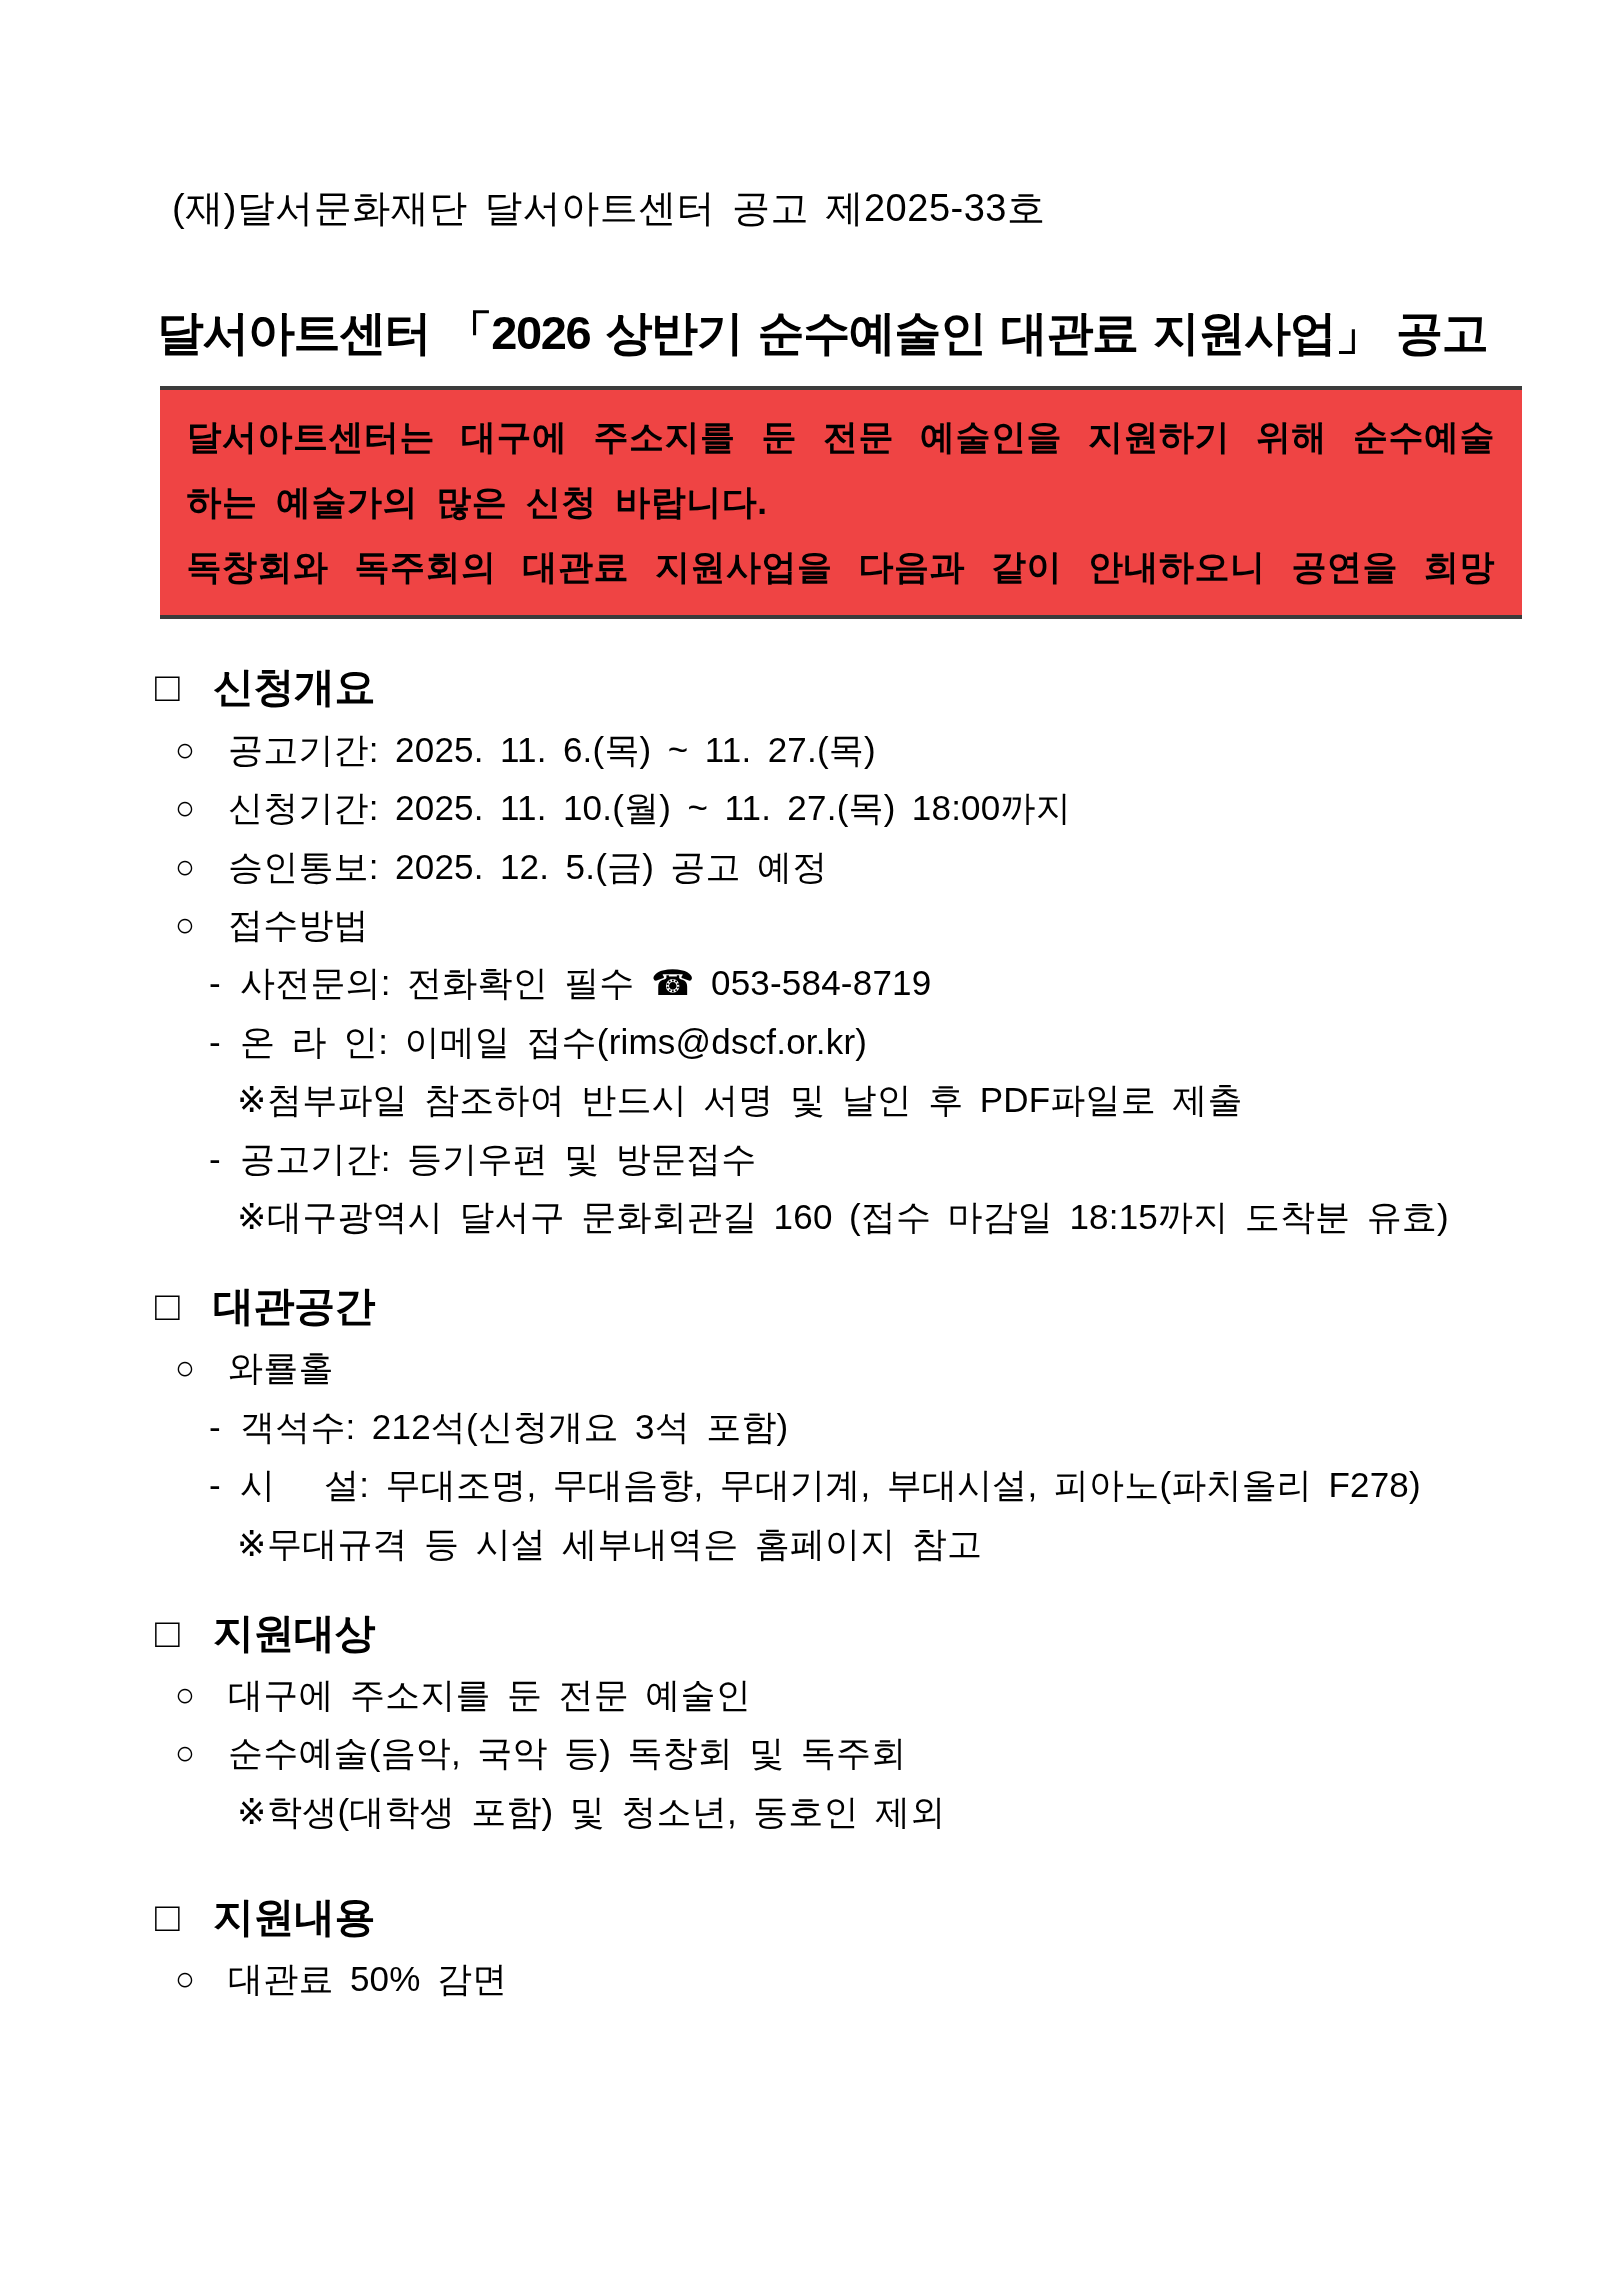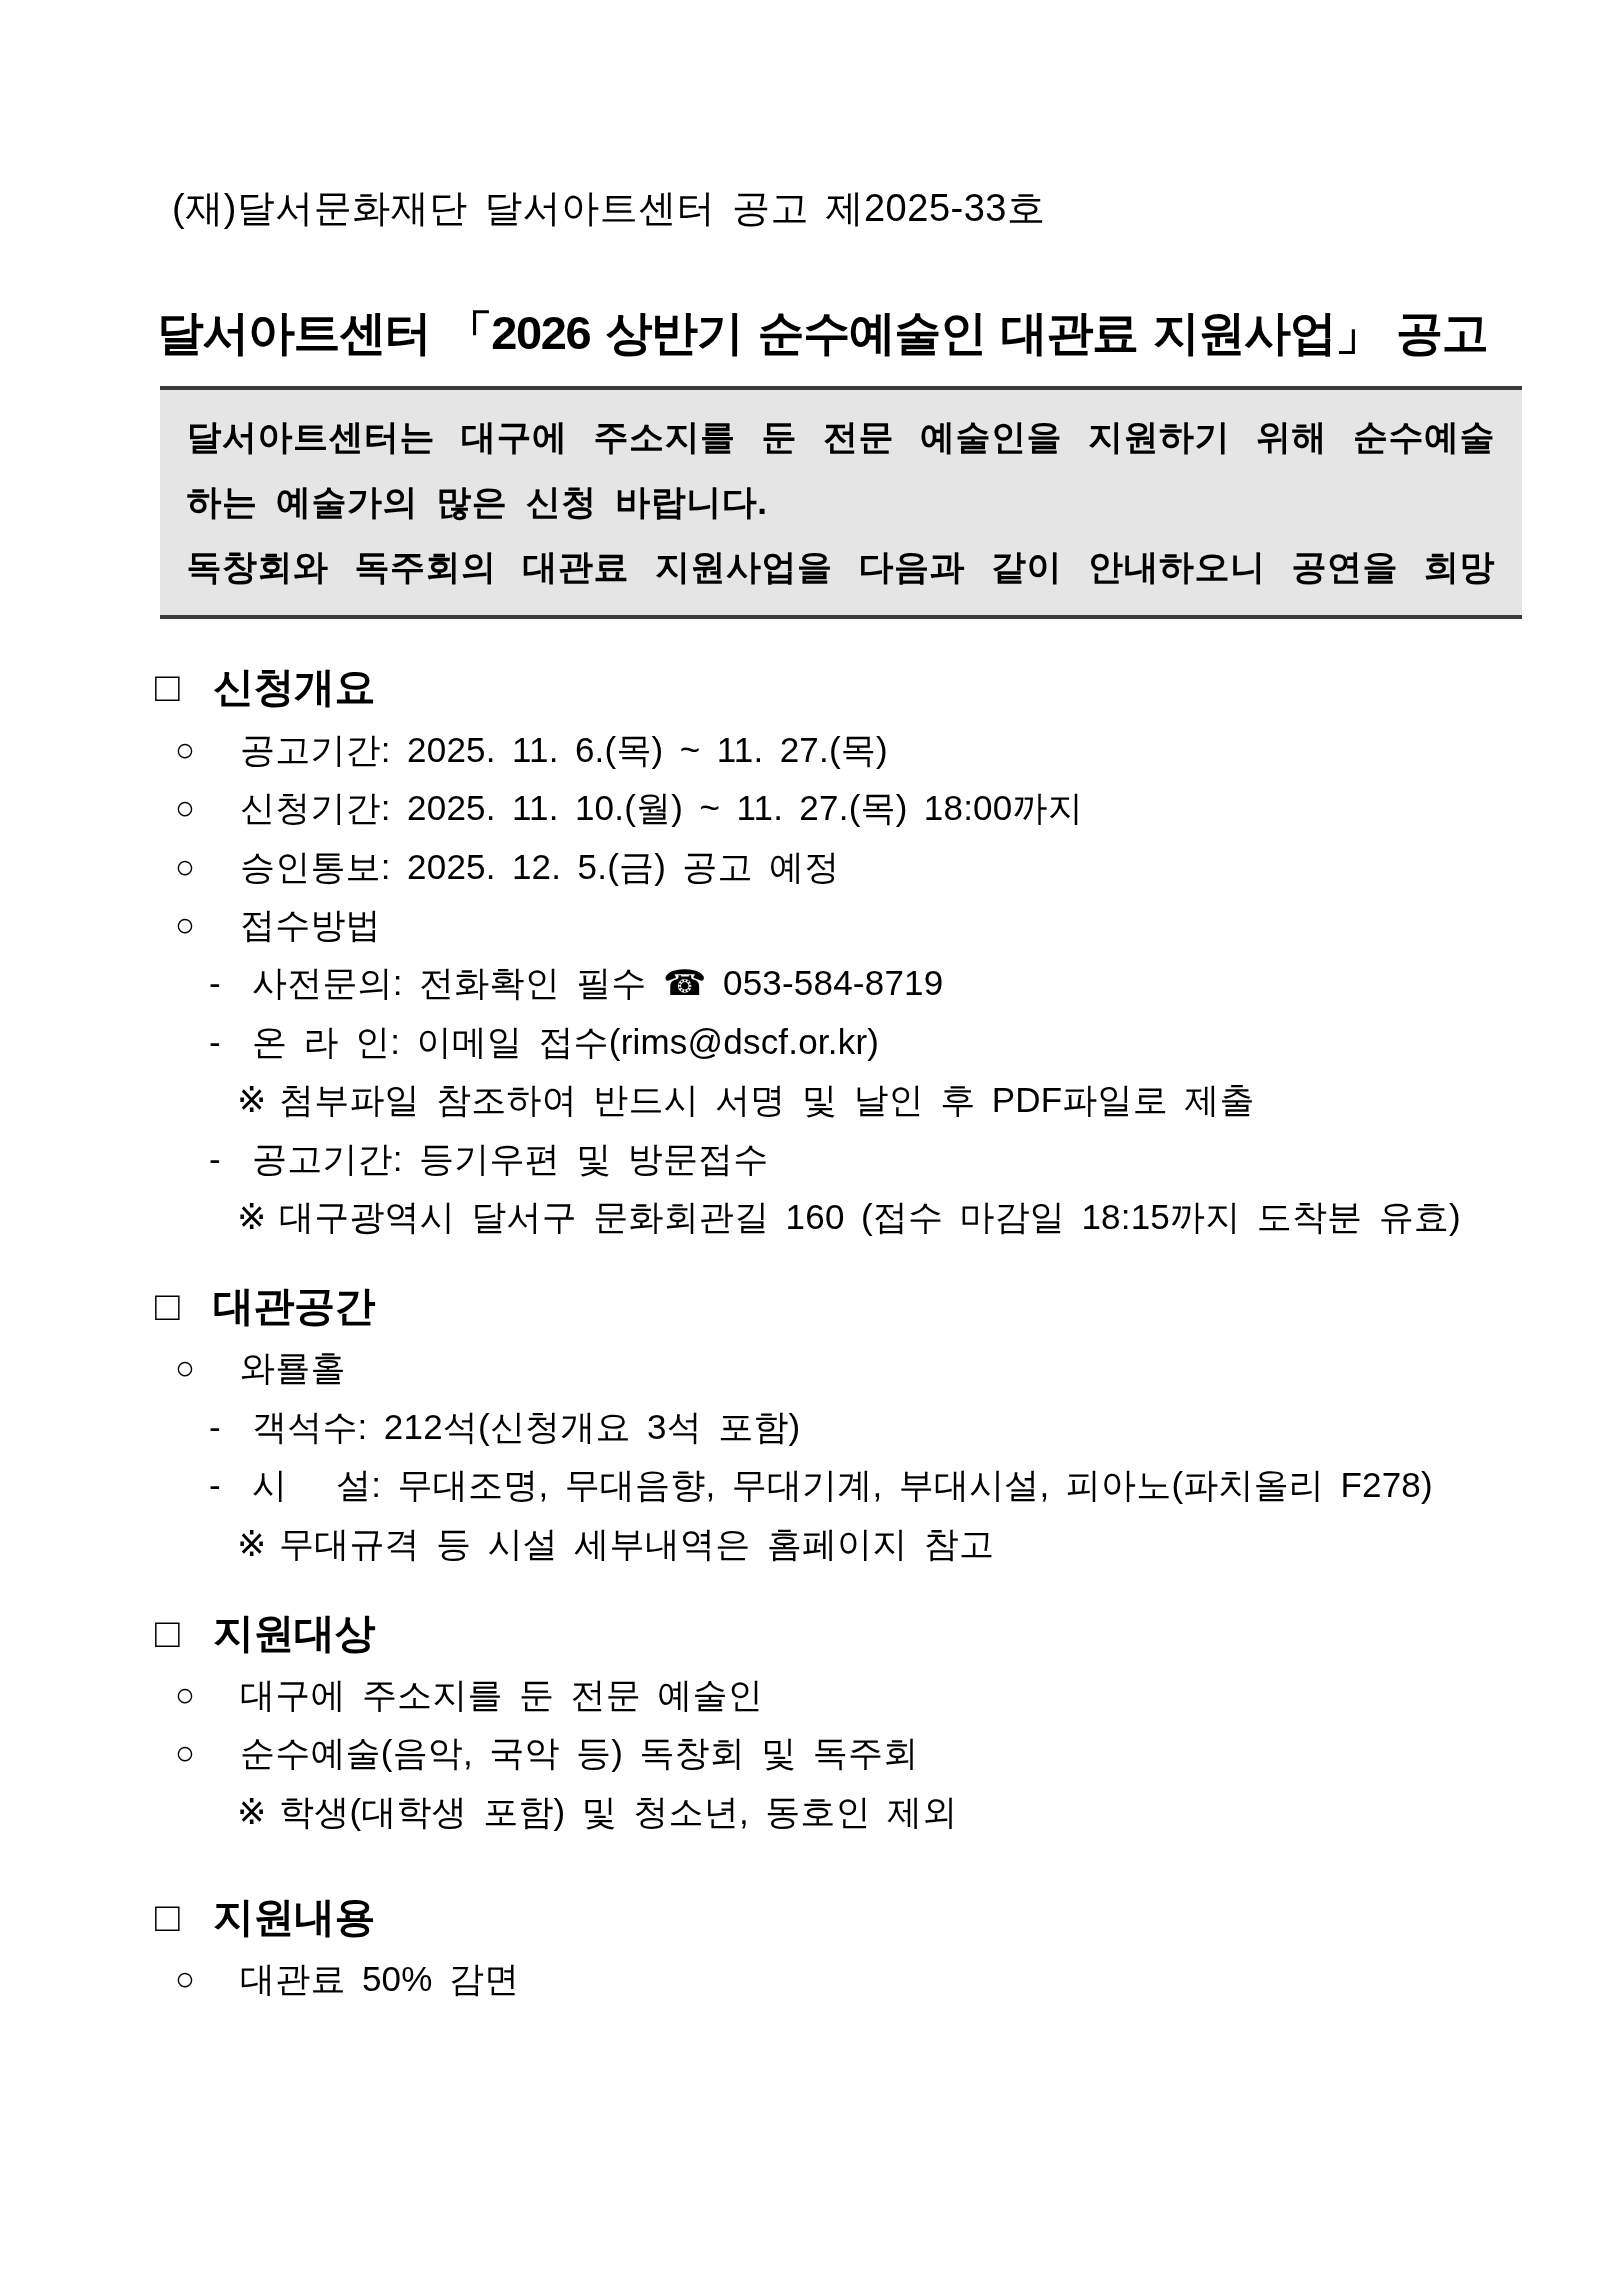--- a/index.html
+++ b/index.html
@@ -26,21 +26,21 @@
     font-size: 47px;
     font-weight: 800;
     letter-spacing: -1.4px;
     word-spacing: 3.6px;
     line-height: 58px;
     white-space: nowrap;
   }
   .intro-box {
     margin-top: 23.6px;
     margin-left: 4.5px;
-    background: #e5e5e5;
+    background: #ef4444;
     border-top: 4.5px solid #3b3b3b;
     border-bottom: 4.5px solid #3b3b3b;
     padding: 14.5px 27px 16.4px 27px;
     font-size: 35px;
     font-weight: 700;
   }
   .intro-line {
     margin: 0;
     line-height: 65px;
     word-spacing: 8.2px;
@@ -69,21 +69,21 @@
   .item {
     display: flex;
     align-items: flex-start;
     margin-top: 16.4px;
     font-size: 35px;
     line-height: 42px;
     word-spacing: 6.4px;
     letter-spacing: 0.2px;
   }
   .item .mk { flex: 0 0 auto; }
-  .item .tx { white-space: pre-wrap; margin-left: 12px; }
+  .item .tx { white-space: pre-wrap; }
   .it-circle { margin-left: 20px; }
   .it-circle .mk { width: 53px; font-size: 33px; }
   .it-dash  { margin-left: 54px; }
   .it-dash .mk { width: 31px; }
   .it-note  { margin-left: 82px; }
   .it-note .mk { width: 30px; }
 </style>
 </head>
 <body>
 

